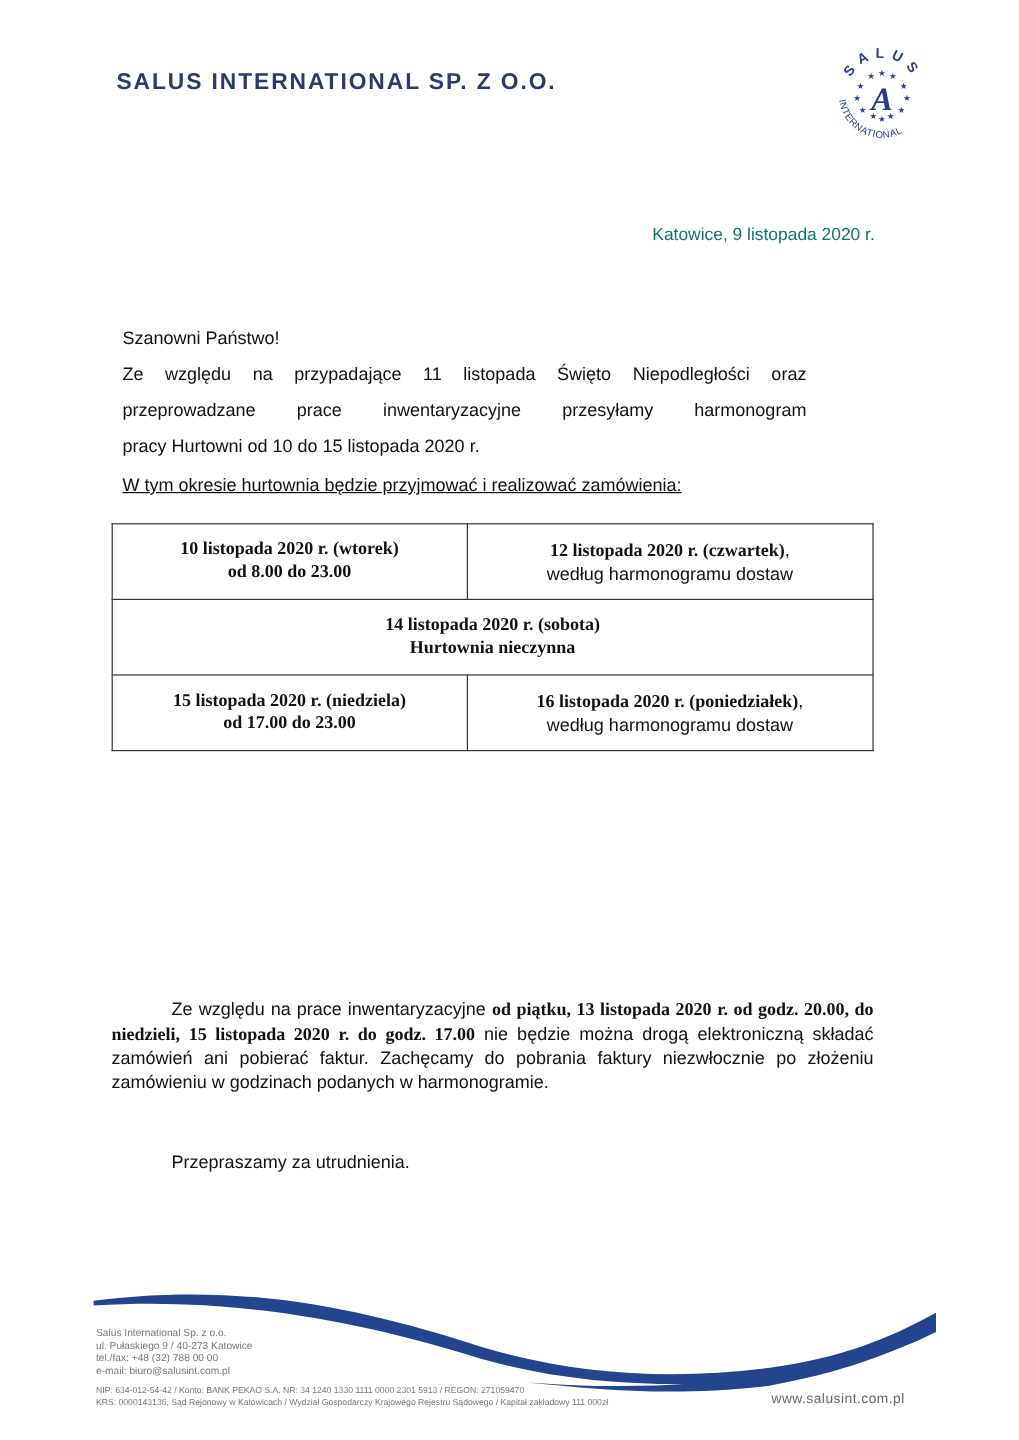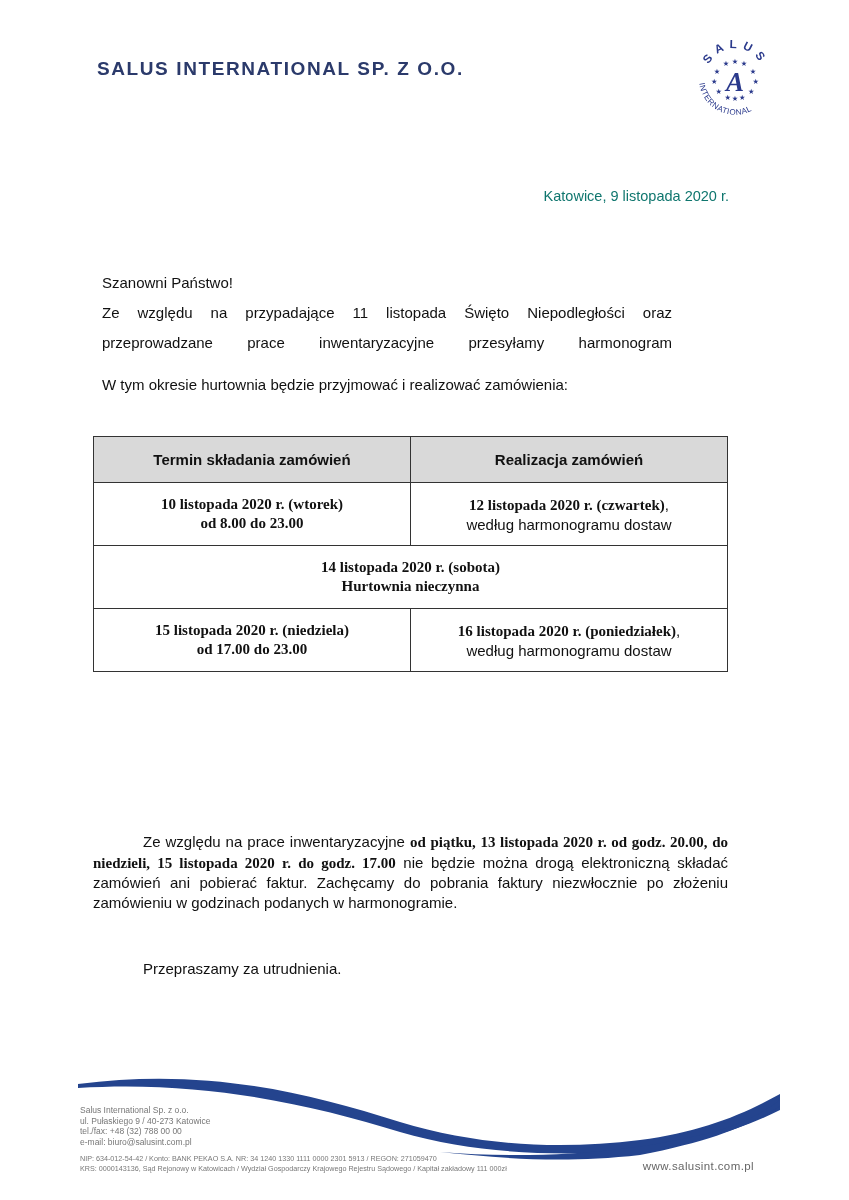--- a/index.html
+++ b/index.html
@@ -4,21 +4,21 @@
 <style>
   html, body { margin: 0; padding: 0; background: #ffffff; }
   body { width: 849px; height: 1200px; position: relative; overflow: hidden; font-family: "Liberation Sans", sans-serif; color: #111; }
   .company-name { position: absolute; left: 97px; top: 58px; font-size: 19px; font-weight: bold; letter-spacing: 1.6px; color: #2b3a6b; }
   .logo { position: absolute; left: 690px; top: 32px; width: 90px; height: 90px; }
   .date { position: absolute; right: 120px; top: 188px; font-size: 14.5px; color: #0f766e; }
   .intro { position: absolute; left: 102px; top: 268px; width: 570px; font-size: 15px; }
   .intro .line { line-height: 30px; }
   .intro .bold { font-weight: normal; }
   .intro .justify { text-align: justify; text-align-last: justify; }
-  .intro .plain { margin-top: 12px; }
+  .intro .plain { margin-top: 2px; text-decoration: underline; }
   table.sched { position: absolute; left: 93px; top: 436px; width: 635px; border-collapse: collapse; font-size: 15px; }
   table.sched td, table.sched th { border: 1.5px solid #333; text-align: center; vertical-align: middle; padding: 0; }
   table.sched th { background: #d9d9d9; font-weight: bold; height: 45px; width: 50%; }
   table.sched td { height: 62px; line-height: 19px; }
   .b { font-weight: bold; font-family: Liberation Serif, serif; }
   .notice { position: absolute; left: 93px; top: 832px; width: 635px; font-size: 15px; line-height: 19.5px; text-align: justify; }
   .notice .indent { display: inline-block; width: 50px; }
   .apology { position: absolute; left: 143px; top: 960px; font-size: 15px; }
   .wave { position: absolute; left: 0; top: 1060px; width: 849px; height: 100px; }
   .footer-contact { position: absolute; left: 80px; top: 1105px; font-size: 8.5px; line-height: 10.5px; color: #777; }
@@ -53,29 +53,26 @@
   </g>
   <text x="50" y="66" text-anchor="middle" font-family="Liberation Serif, serif" font-size="30" font-style="italic" font-weight="bold" fill="#2b3a8c">A</text>
 </svg>
 
 <div class="date">Katowice, 9 listopada 2020 r.</div>
 
 <div class="intro">
   <div class="line bold">Szanowni Państwo!</div>
   <div class="line bold justify">Ze względu na przypadające 11 listopada Święto Niepodległości oraz</div>
   <div class="line bold justify">przeprowadzane prace inwentaryzacyjne przesyłamy harmonogram</div>
+  <div class="line bold">pracy Hurtowni od 10 do 15 listopada 2020 r.</div>
   <div class="line plain">W tym okresie hurtownia będzie przyjmować i realizować zamówienia:</div>
 </div>
 
 <table class="sched">
   <tbody>
-      <tr>
-    <th>Termin składania zamówień</th>
-    <th>Realizacja zamówień</th>
-  </tr>
   <tr>
     <td>
           <div class="b">10 listopada 2020 r. (wtorek)</div>
           <div class="b">od 8.00 do 23.00</div>
         </td>
     <td>
           <div><span class="b">12 listopada  2020 r. (czwartek)</span><span>,</span></div>
           <div>według harmonogramu dostaw</div>
         </td>
   </tr>

